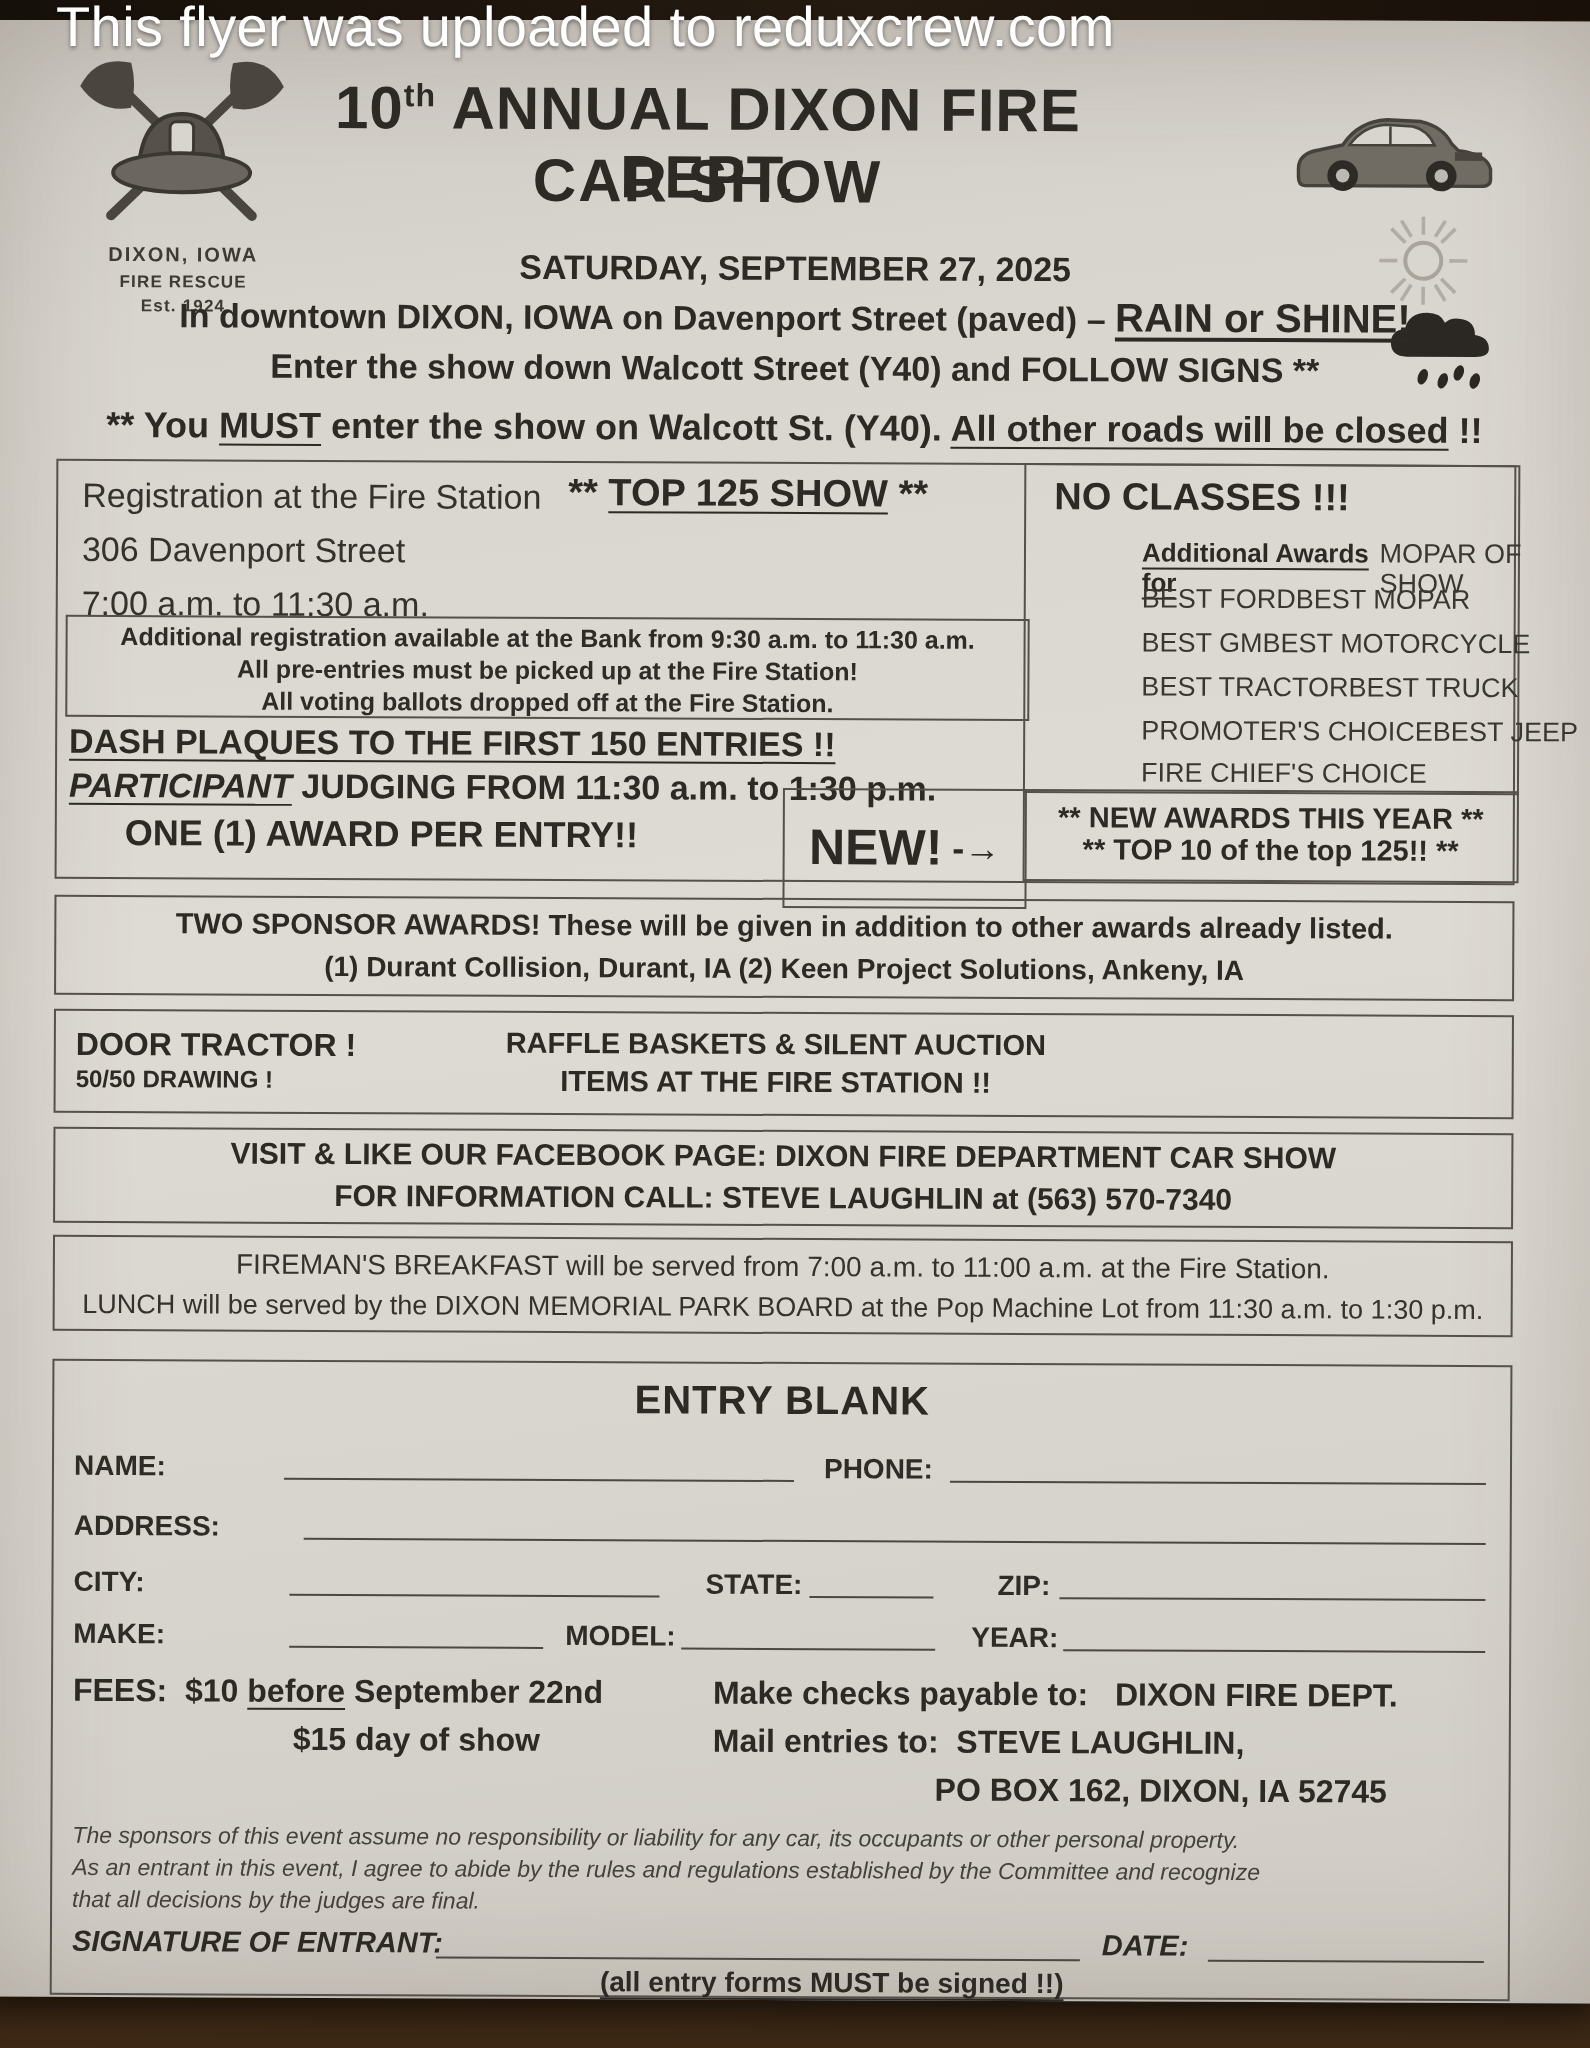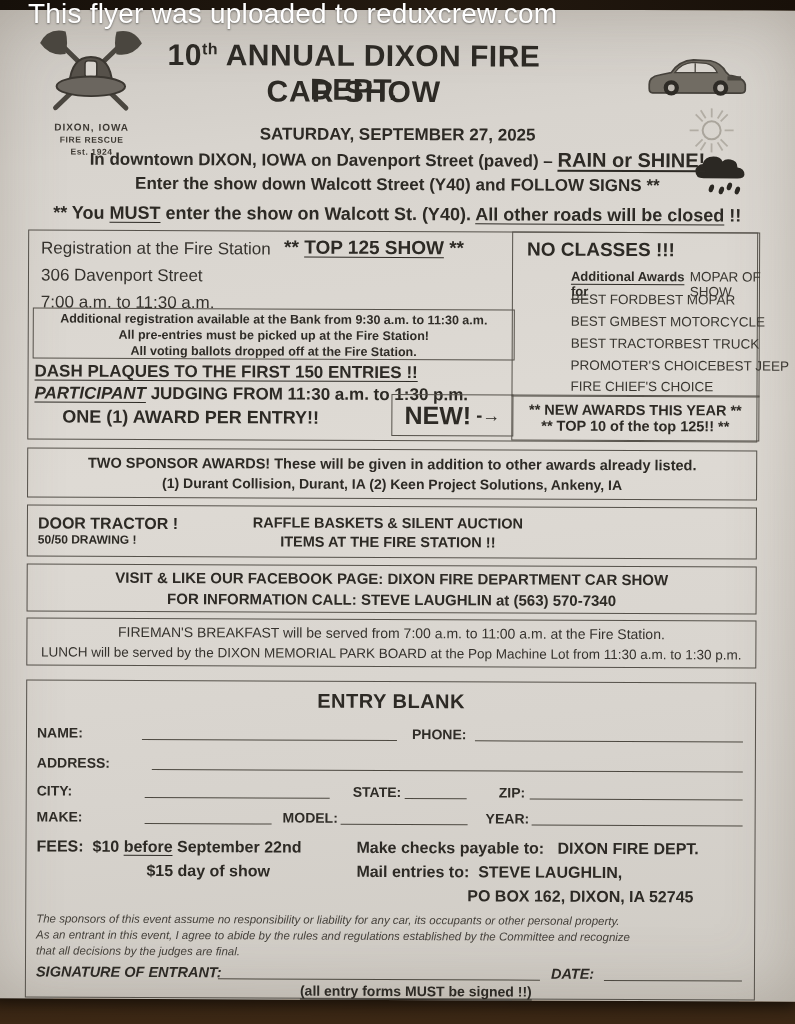--- a/index.html
+++ b/index.html
@@ -137,21 +137,21 @@
         <div class="smallnote">All pre-entries must be picked up at the Fire Station!</div>
         <div class="smallnote">All voting ballots dropped off at the Fire Station.</div>
       </div>
 
       <div class="abs b u" style="left:6px; top:131px; font-size:17px;">DASH PLAQUES TO THE FIRST 150 ENTRIES !!</div>
       <div class="abs b" style="left:6px; top:153px; font-size:17px;">
         <span class="u" style="font-style:italic;">PARTICIPANT</span><span> JUDGING FROM 11:30 a.m. to 1:30 p.m.</span>
       </div>
       <div class="abs b" style="left:34px; top:176px; font-size:18px;">ONE (1) AWARD PER ENTRY!!</div>
 
-      <div class="box" style="left:363px; top:162px; width:122px; height:42px; display:flex; align-items:center; justify-content:center;">
+      <div class="box" style="left:363px; top:162px; width:122px; height:60px; display:flex; align-items:center; justify-content:center;">
         <span class="b" style="font-size:25px;">NEW!</span>
         <span class="b" style="font-size:18px; margin-left:5px;">-→</span>
       </div>
 
       <div class="box" style="left:483px; top:-1.5px; width:248px; height:165px;">
         <div class="abs b" style="left:14px; top:6px; font-size:19px;">NO CLASSES !!!</div>
         <div class="awrow" style="top:36px;">
           <span class="b u" style="font-size:13px;">Additional Awards for</span>
           <span>MOPAR OF SHOW</span>
         </div>

